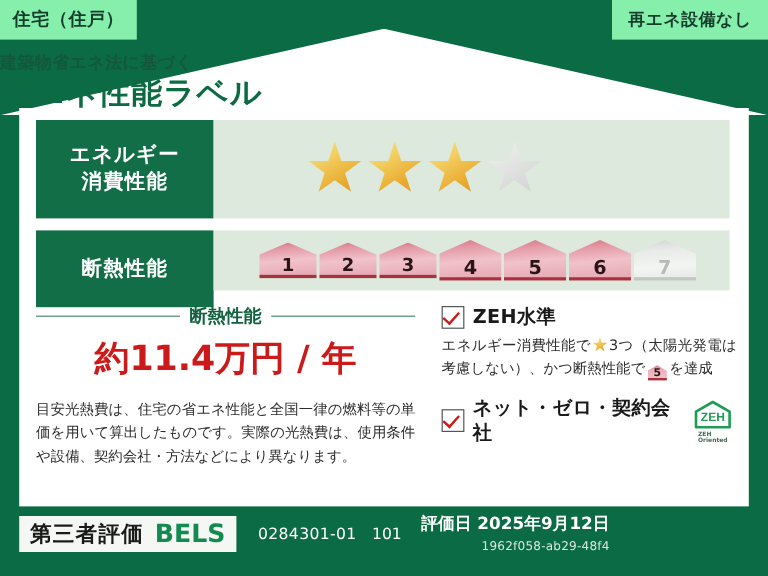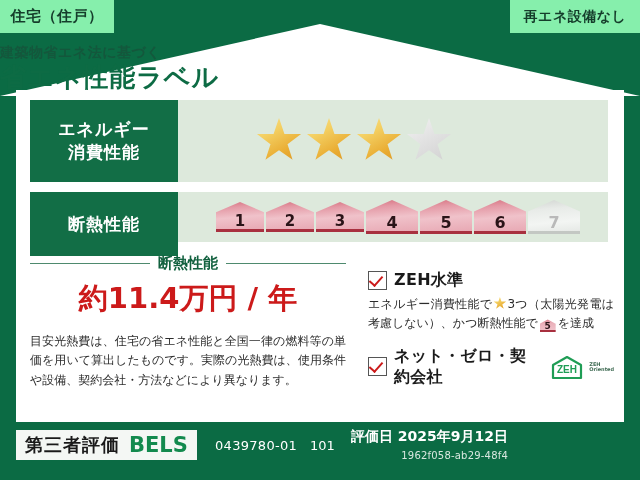--- a/index.html
+++ b/index.html
@@ -102,21 +102,21 @@
   #cost-amount{
     margin-top:6px;text-align:center;
     font-size:29px;font-weight:bold;color:#cc1a1a;letter-spacing:0px;
   }
   #cost-note{
     margin-top:13px;font-size:12px;line-height:1.62;color:#2c2c2c;
     text-align:justify;
   }
 
   
-  #zeh-block{position:absolute;left:352px;top:180px;width:246px;}
+  #zeh-block{position:absolute;left:352px;top:164px;width:246px;}
   .zeh-item{margin-bottom:12px;}
   .zeh-head{display:flex;align-items:center;gap:7px;}
   .checkbox{
     width:17px;height:17px;border:1.6px solid #555;background:#fff;
     position:relative;flex:none;
   }
   .checkbox::after{
     content:"";position:absolute;left:3px;top:1px;width:6px;height:11px;
     border:solid #cc1a1a;border-width:0 2.6px 2.6px 0;transform:rotate(42deg);
   }
@@ -133,21 +133,21 @@
     text-align:center;line-height:15px;
   }
   .inline-house::before{
     content:"";position:absolute;inset:0;z-index:1;
     background:linear-gradient(175deg,#d7707f 0%,#eab0ba 40%,#f0c2ca 100%);
     border-bottom:2px solid #a8303f;
     clip-path:polygon(50% 0%,100% 34%,100% 100%,0% 100%,0% 34%);
   }
   .inline-house>span{position:relative;z-index:2;}
   #zeh-logo{
-    display:inline-flex;align-items:center;gap:2px;margin-left:3px;vertical-align:middle;
+    display:inline-flex;align-items:center;gap:2px;margin-left:3px;vertical-align:middle;flex-direction:column;
   }
 
   
   #footer{position:absolute;left:0;top:424px;width:524px;height:56px;}
   #bels-chip{
     position:absolute;left:16px;top:6px;height:30px;background:#f4f7f4;
     display:flex;align-items:center;padding:0 9px;gap:9px;
   }
   #bels-label{font-size:18px;font-weight:bold;color:#1a1a1a;letter-spacing:1px;}
   #bels-word{font-size:21px;font-weight:bold;color:#138a4e;letter-spacing:0px;}
@@ -256,19 +256,19 @@
       </div>
 
     </div>
   </div>
 
   <div id="footer">
     <div id="bels-chip">
       <span id="bels-label">第三者評価</span>
       <span id="bels-word">BELS</span>
     </div>
-    <div id="bels-num">0439780-01</div>
+    <div id="bels-num">0284301-01</div>
     <div id="bels-unit">101</div>
     <div id="eval-date">評価日 2025年9月12日</div>
     <div id="eval-hash">1962f058-ab29-48f4</div>
   </div>
 
 </div>
 
 </body></html>

